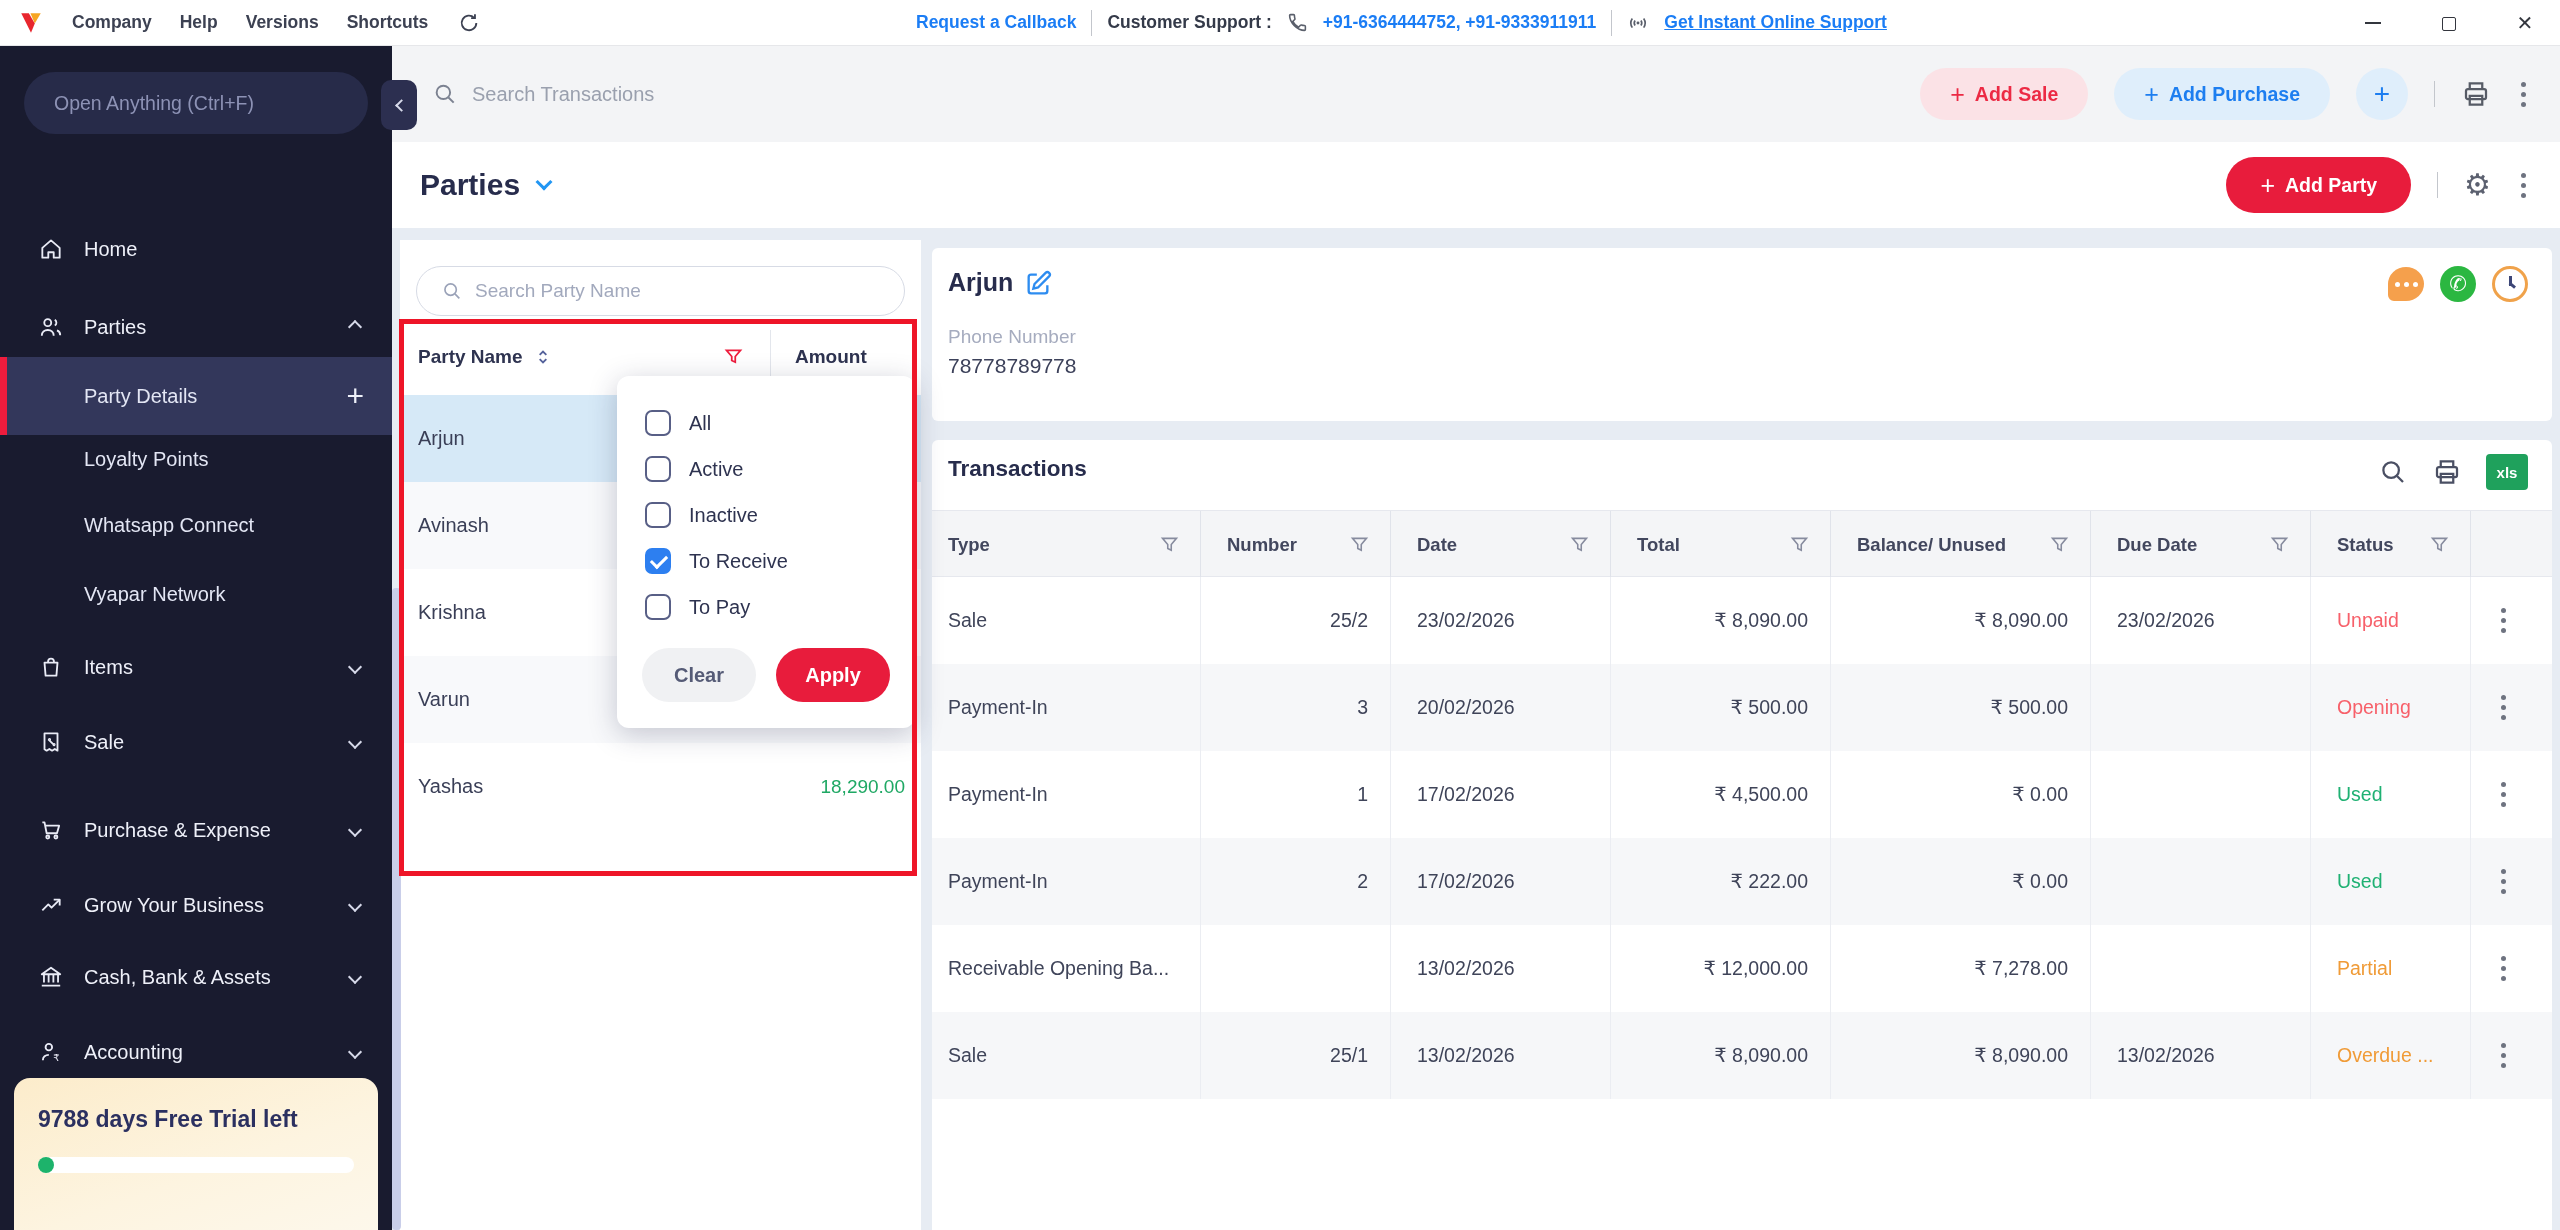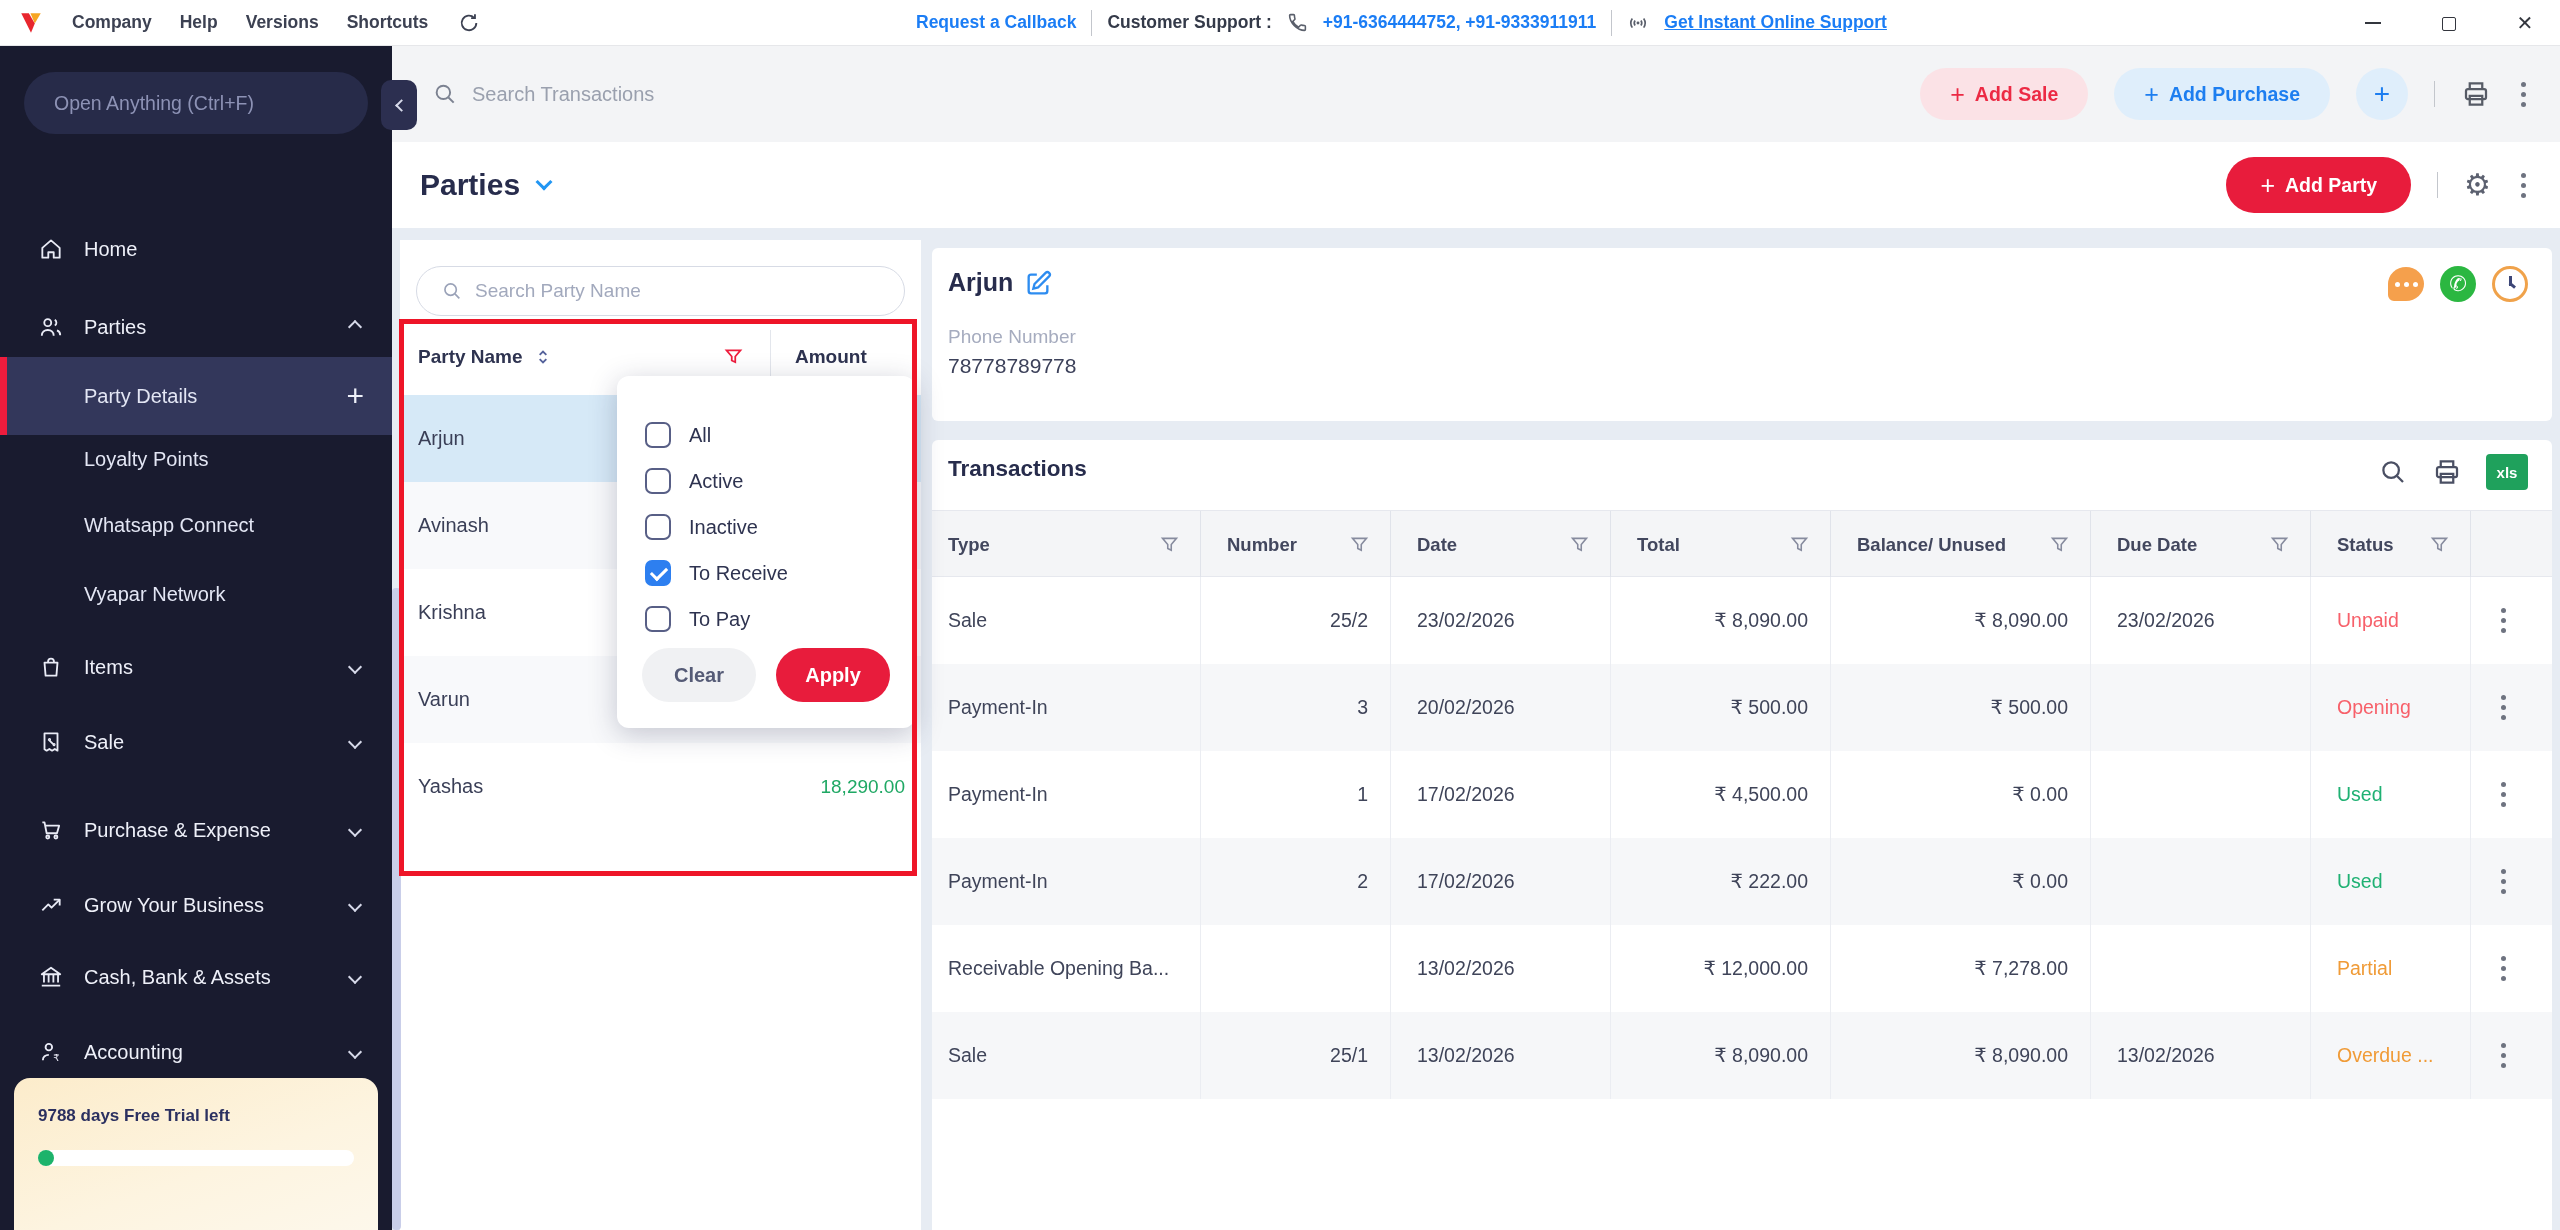--- a/index.html
+++ b/index.html
@@ -41,21 +41,21 @@
   .sb-sublabel { margin-left:84px; font-size:20px; color:#e3e6f4; }
   .sb-chev { position:absolute; right:32px; }
   .chv { display:inline-block; width:10px; height:10px; border-right:2px solid #d7daea; border-bottom:2px solid #d7daea; }
   .chv.down { transform:rotate(45deg); }
   .chv.up { transform:rotate(-135deg); }
   .sb-item.active { background:#33375b; height:78px; }
   .sb-item.active::before { content:""; position:absolute; left:0; top:0; bottom:0; width:7px; background:#ee1c3d; }
   .sb-plus { position:absolute; right:28px; font-size:30px; font-weight:300; color:#eef0f9; }
   .trial-card { position:absolute; left:14px; top:1032px; width:364px; height:166px; border-radius:16px 16px 0 0;
     background:linear-gradient(160deg,#fceccb 0%,#fdf4e0 55%,#fdf8ec 100%); z-index:5; padding:28px 24px 0 24px; }
-  .trial-text { font-size:17px; font-weight:700; color:#2b3060; }
+  .trial-text { font-size:23px; font-weight:700; color:#2b3060; }
   .trial-track { margin-top:24px; width:316px; height:16px; background:#ffffff; border-radius:9px; }
   .trial-fill { width:18px; height:16px; background:#1db36b; border-radius:9px; }
   .sb-scroll { position:absolute; left:392px; top:588px; width:9px; height:642px; background:#c9cee9; border-radius:4px; z-index:12; }
   .collapse-btn { position:absolute; left:381px; top:80px; width:36px; height:50px; background:#2c2f50;
     border-radius:10px; z-index:20; display:flex; align-items:center; justify-content:center; cursor:pointer; }
   .collapse-btn .chv { width:9px; height:9px; transform:rotate(135deg); margin-left:4px; }
   
   .actionbar { position:absolute; left:392px; top:46px; width:2168px; height:96px; background:#f3f4f6;
     display:flex; align-items:center; }
   .ab-searchicon { width:26px; height:26px; color:#7c8291; margin-left:40px; flex:none; }
@@ -99,21 +99,21 @@
   .party-row { position:absolute; left:0; width:521px; height:87px; display:flex; align-items:center; cursor:pointer; background:#fff; }
   .party-row:nth-child(even) { background:#f8f9fb; }
   .party-row.selected { background:#d6e9f7; }
   .party-name { margin-left:18px; font-size:20px; color:#3a3f57; }
   .party-amount { position:absolute; right:16px; font-size:19px; color:#1fa864; }
   
   .red-rect { position:absolute; left:399px; top:319px; width:518px; height:557px; border:5px solid #ee1528;
     z-index:60; pointer-events:none; }
   
   .filter-popup { position:absolute; left:617px; top:376px; width:298px; height:352px; background:#fff;
-    border-radius:12px; box-shadow:0 6px 28px rgba(40,45,80,.25); z-index:50; padding-top:36px; }
+    border-radius:12px; box-shadow:0 6px 28px rgba(40,45,80,.25); z-index:50; padding-top:24px; }
   .fp-option { height:46px; display:flex; align-items:center; padding-left:28px; gap:18px; cursor:pointer; }
   .cb { width:26px; height:26px; border:2px solid #585f86; border-radius:7px; position:relative; flex:none; }
   .cb.checked { background:#2d7ff0; border-color:#2d7ff0; }
   .cb.checked::after { content:""; position:absolute; left:7px; top:2px; width:7px; height:13px;
     border-right:3px solid #fff; border-bottom:3px solid #fff; transform:rotate(45deg); }
   .fp-label { font-size:20px; color:#2e3350; }
   .fp-btns { position:absolute; left:0; bottom:26px; width:298px; display:flex; justify-content:center; gap:20px; }
   .fp-btn { width:114px; height:54px; border-radius:27px; border:none; font-size:20px; font-weight:700;
     font-family:inherit; cursor:pointer; }
   .fp-clear { background:#f0f1f3; color:#555b76; }

